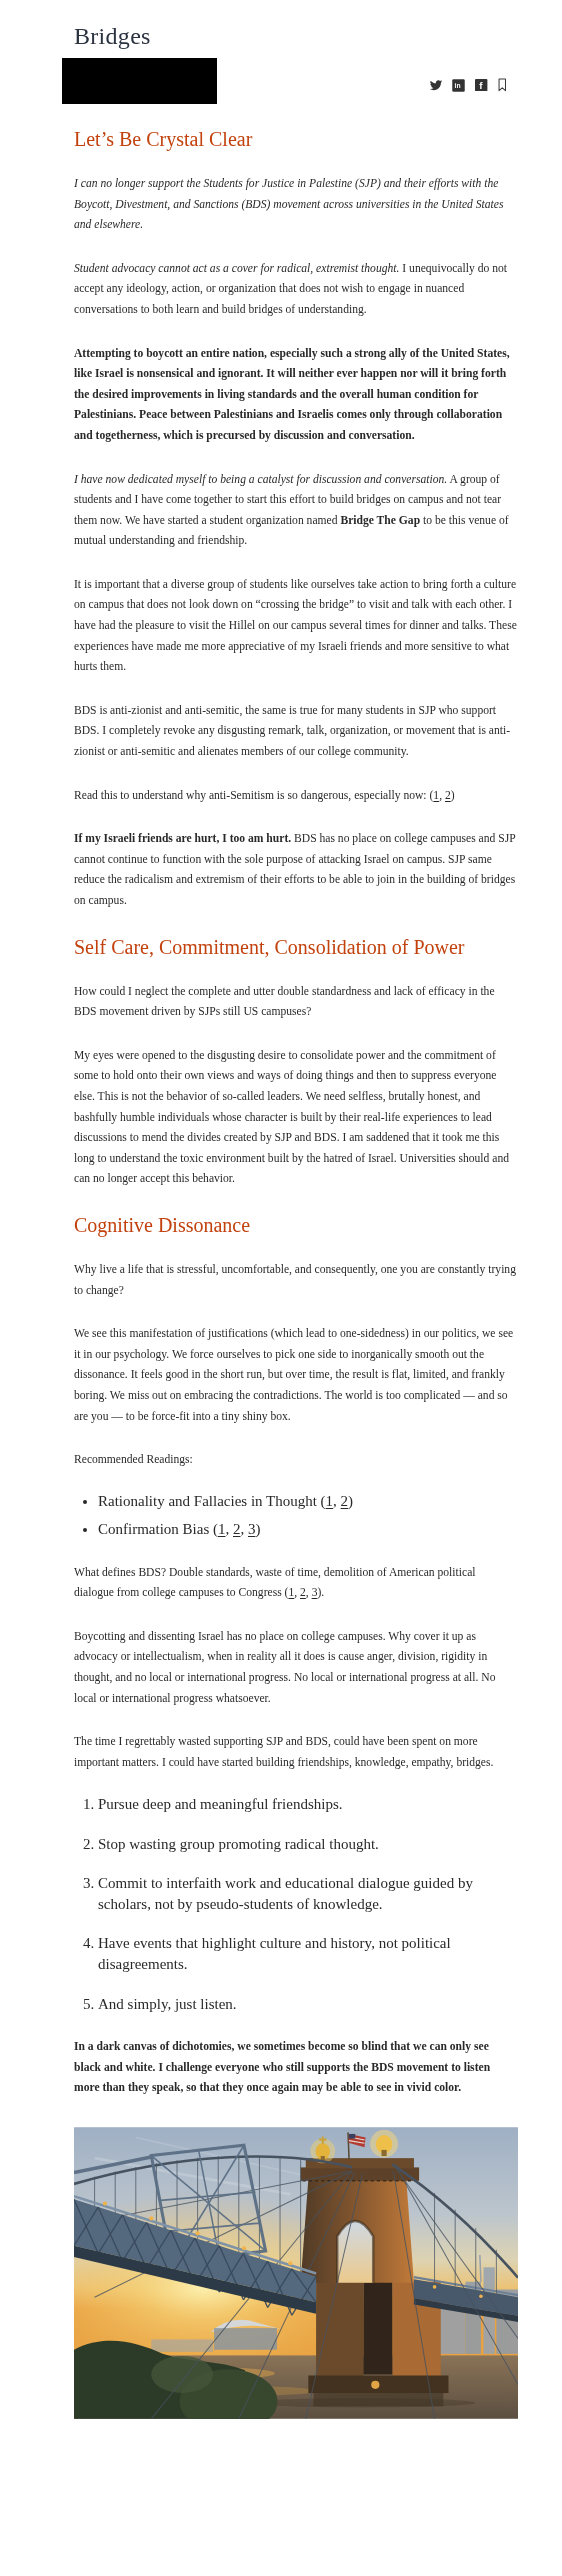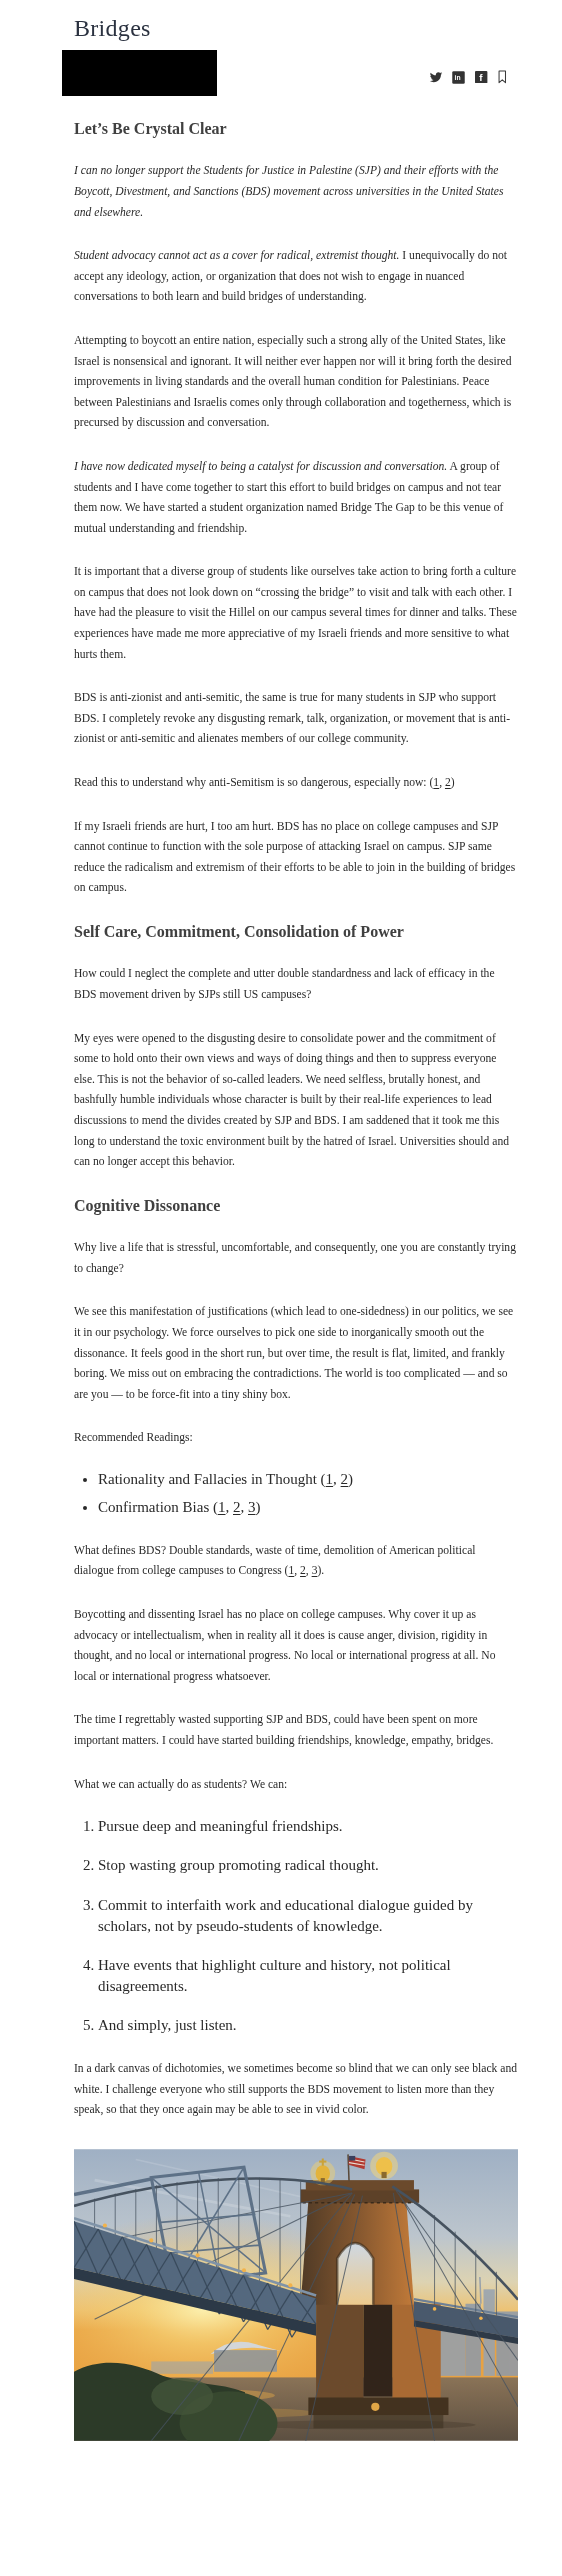--- a/index.html
+++ b/index.html
@@ -5,38 +5,38 @@
   html,body{margin:0;padding:0;background:#ffffff;}
   body{
     width:563px;
     font-family:"Liberation Serif","DejaVu Serif",serif;
     color:#292929;
     padding-bottom:14.4px;
   }
   .container{width:444px;margin-left:74px;}
   h1.title{
     font-size:24px;font-weight:400;line-height:1.2;
-    margin:14px 0 0;color:#2b3240;letter-spacing:0.3px;
+    margin:22px 0 0;color:#2b3240;letter-spacing:0.3px;
   }
   .author-row{
     margin-top:7.2px;margin-left:-12px;height:46px;
     display:flex;align-items:center;justify-content:space-between;
   }
   .redaction{width:155px;height:46px;background:#000000;}
   .share-icons{display:flex;align-items:center;gap:9.8px;padding-right:10.3px;margin-top:8.2px;}
   .share-icons .icon{display:inline-flex;align-items:center;justify-content:center;cursor:pointer;}
   h2{
-    font-size:16px;font-weight:700;line-height:1.15;
-    margin:24px 0 0;color:#404040;
+    font-size:20px;font-weight:400;line-height:1.15;
+    margin:24px 0 0;color:#c2410c;
   }
   p{
     font-size:11.6px;line-height:20.6px;margin:23px 0 0;
   }
   em{font-style:italic;}
-  strong{font-weight:400;}
+  strong{font-weight:700;}
   a.link{color:inherit;text-decoration:underline;text-underline-offset:1.5px;cursor:pointer;}
   ul,ol{margin:20.6px 0 0;padding-left:24px;font-size:15px;line-height:20.6px;}
   ul li{margin-top:7.2px;}
   ol li{margin-top:19px;}
   figure.photo{margin:28px 0 0;padding:0;width:444px;}
   figure.photo svg{display:block;}
 </style>
 <title>Bridges</title></head>
 <body>
 
@@ -90,21 +90,20 @@
         <p><span>Why live a life that is stressful, uncomfortable, and consequently, one you are constantly trying to change?</span></p>
         <p><span>We see this manifestation of justifications (which lead to one-sidedness) in our politics, we see it in our psychology. We force ourselves to pick one side to inorganically smooth out the dissonance. It feels good in the short run, but over time, the result is flat, limited, and frankly boring. We miss out on embracing the contradictions. The world is too complicated — and so are you — to be force-fit into a tiny shiny box.</span></p>
         <p><span>Recommended Readings:</span></p>
         <ul>
           <li><span>Rationality and Fallacies in Thought (</span><a class="link" href="#">1</a><span>, </span><a class="link" href="#">2</a><span>)</span></li>
           <li><span>Confirmation Bias (</span><a class="link" href="#">1</a><span>, </span><a class="link" href="#">2</a><span>, </span><a class="link" href="#">3</a><span>)</span></li>
         </ul>
         <p><span>What defines BDS? Double standards, waste of time, demolition of American political dialogue from college campuses to Congress (</span><a class="link" href="#">1</a><span>, </span><a class="link" href="#">2</a><span>, </span><a class="link" href="#">3</a><span>).</span></p>
         <p><span>Boycotting and dissenting Israel has no place on college campuses. Why cover it up as advocacy or intellectualism, when in reality all it does is cause anger, division, rigidity in thought, and no local or international progress. No local or international progress at all. No local or international progress whatsoever.</span></p>
         <p><span>The time I regrettably wasted supporting SJP and BDS, could have been spent on more important matters. I could have started building friendships, knowledge, empathy, bridges.</span></p>
-        <p><span>What we can actually do as students? We can:</span></p>
         <ol>
           <li><span>Pursue deep and meaningful friendships.</span></li>
           <li><span>Stop wasting group promoting radical thought.</span></li>
           <li><span>Commit to interfaith work and educational dialogue guided by scholars, not by pseudo-students of knowledge.</span></li>
           <li><span>Have events that highlight culture and history, not political disagreements.</span></li>
           <li><span>And simply, just listen.</span></li>
         </ol>
         <p><strong>In a dark canvas of dichotomies, we sometimes become so blind that we can only see black and white. I challenge everyone who still supports the BDS movement to listen more than they speak, so that they once again may be able to see in vivid color.</strong></p>
       </div>
 

